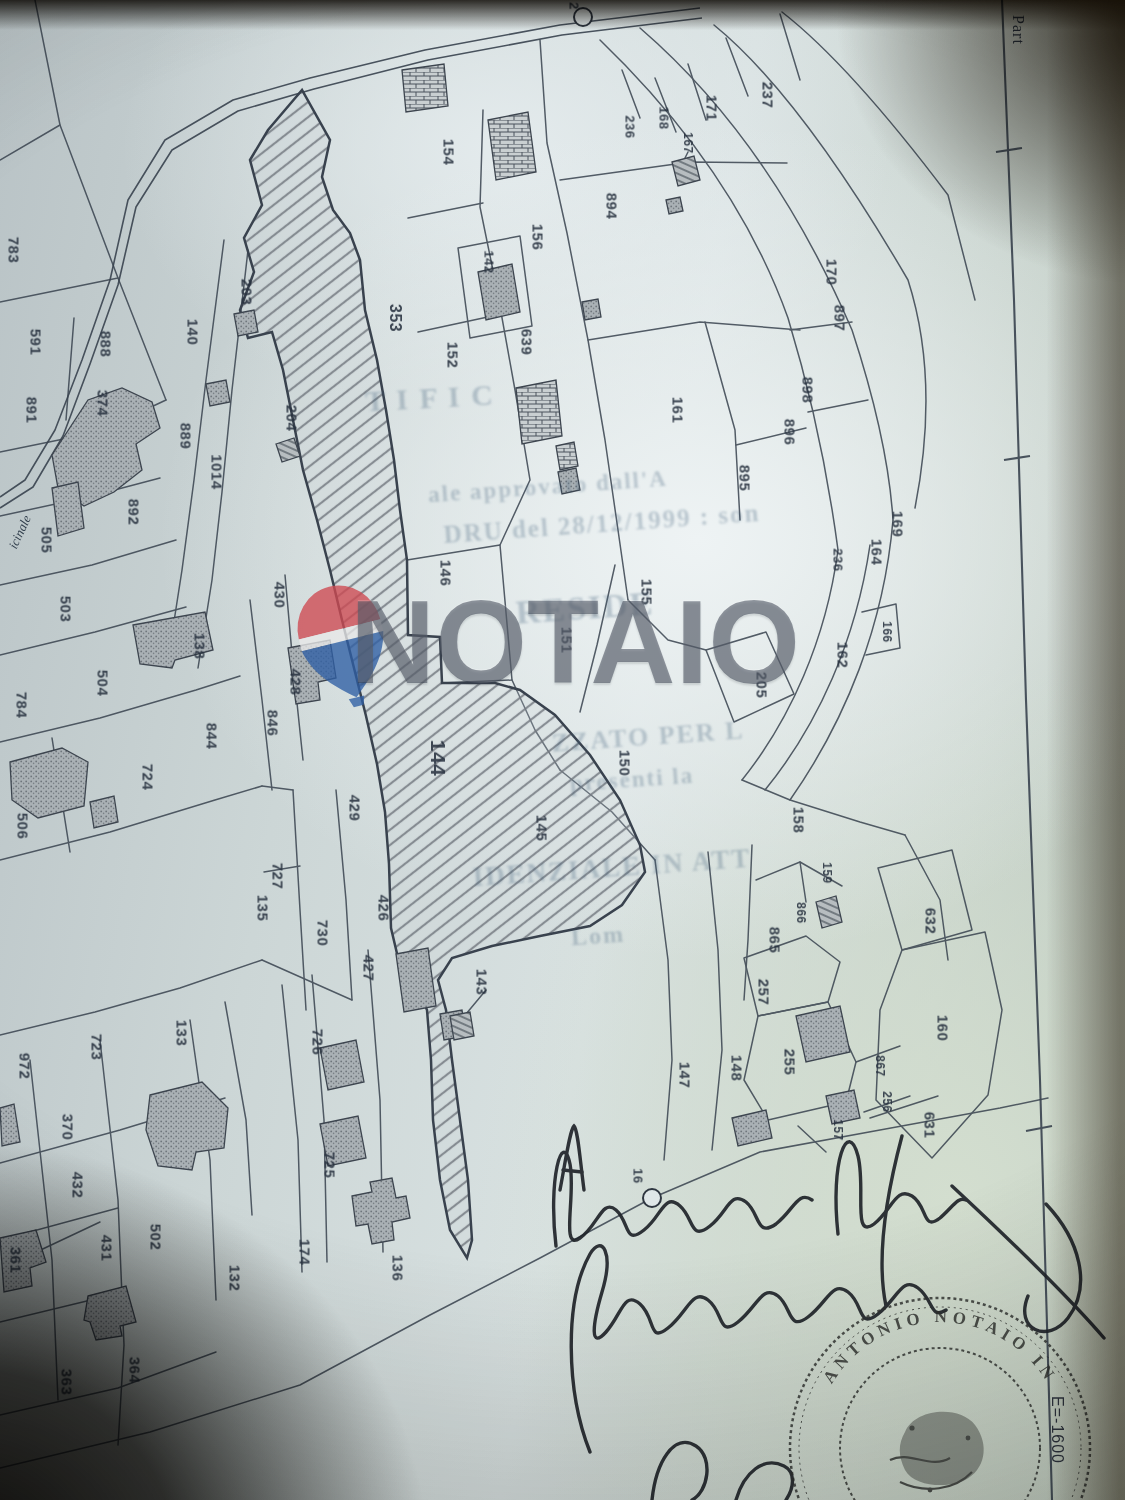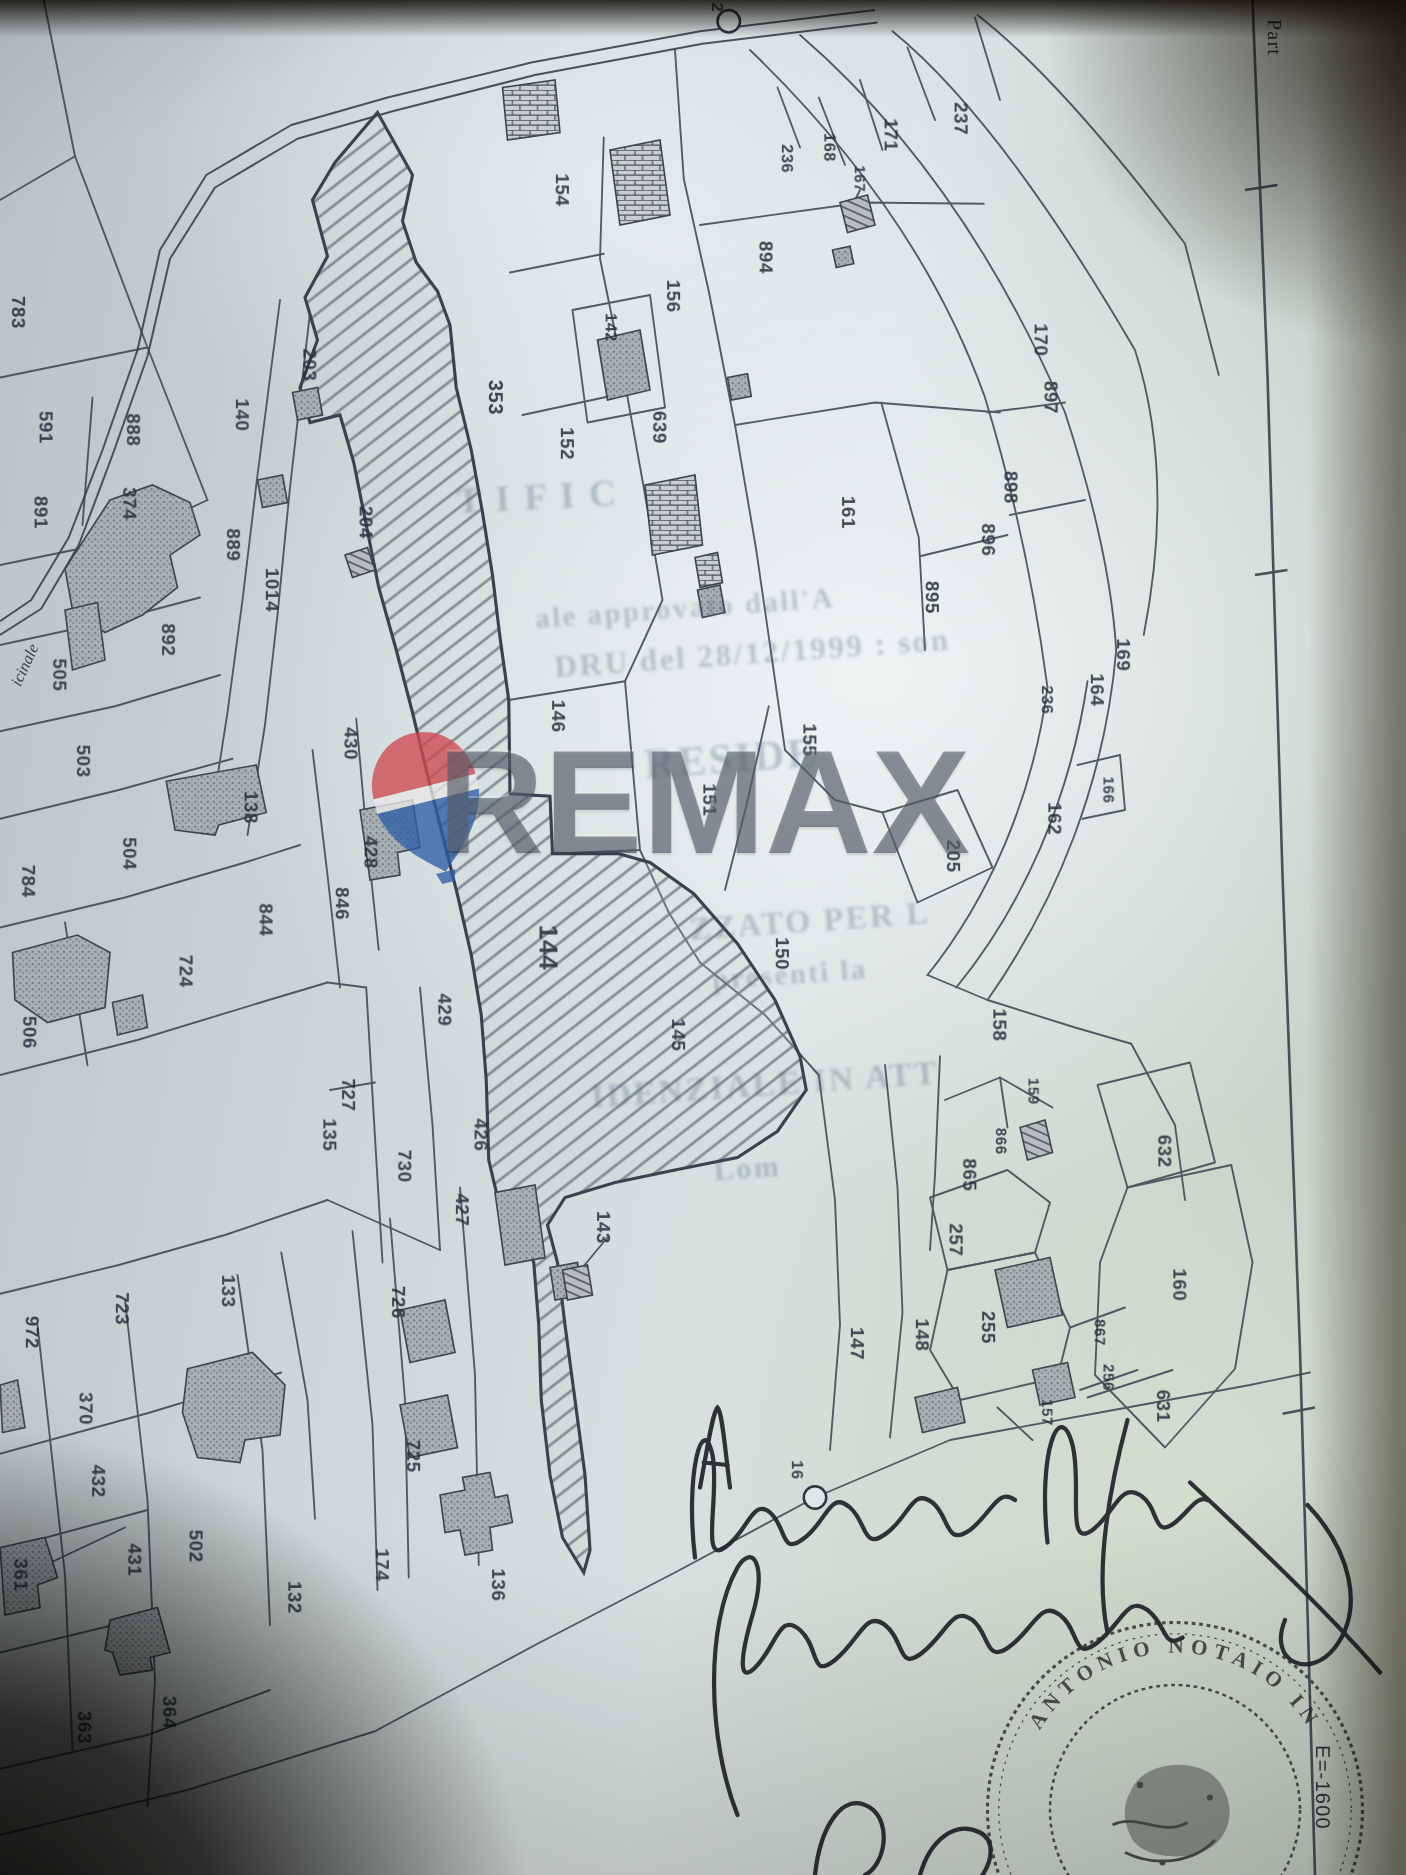--- a/index.html
+++ b/index.html
@@ -349,18 +349,18 @@
   <div class="marginlabel">Part</div>
   <div class="scalelabel">E=-1600</div>
 
   <div class="watermark">
     <svg class="balloon" width="96" height="132" viewBox="0 0 96 132">
       <path d="M 6 52 A 42 44 0 0 1 90 52 L 6 52 Z" fill="#cf4a52"></path>
       <rect x="6" y="52" width="84" height="12" fill="#e9e9e9"></rect>
       <path d="M 6 64 L 90 64 C 84 92 64 108 48 122 C 32 108 12 92 6 64 Z" fill="#2f5fa5"></path>
       <path d="M 40 122 L 56 122 L 53 131 L 43 131 Z" fill="#2f5fa5"></path>
     </svg>
-    <span class="wmtext">REMAX</span>
+    <span class="wmtext">NOTAIO</span>
   </div>
 
   <div class="shade"></div>
  </div>
 </div>
 
 </body></html>

